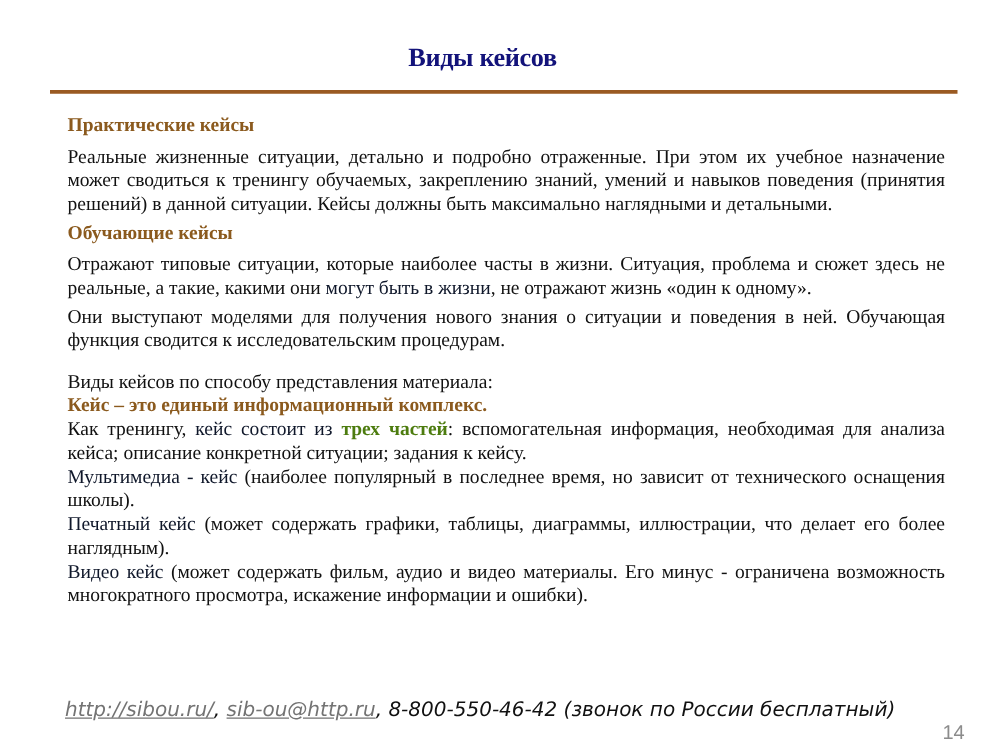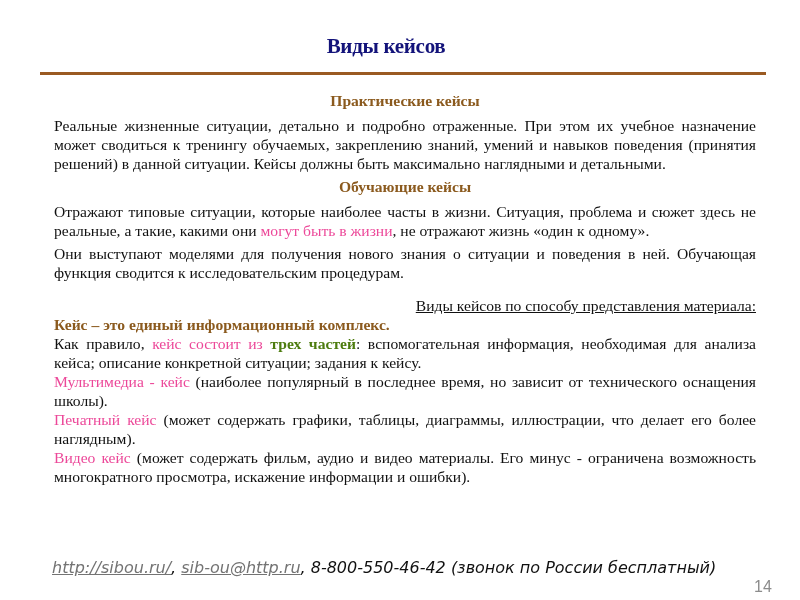--- a/index.html
+++ b/index.html
@@ -2,25 +2,25 @@
 <html><head>
   <meta charset="utf-8">
   <style>
     html, body { margin: 0; padding: 0; background: #ffffff; }
     body { width: 800px; height: 600px; position: relative; overflow: hidden;
            font-family: "Liberation Serif", "DejaVu Serif", serif; color: #111111; }
     .title { position: absolute; left: 0; top: 34px; width: 772px; text-align: center;
              font-size: 21px; font-weight: bold; color: #13137a; letter-spacing: -0.3px; }
     .rule { position: absolute; left: 40px; top: 72px; width: 726px; height: 3px; background: #9a5a22; }
     .content { position: absolute; left: 54px; top: 91px; width: 702px; font-size: 15.6px; line-height: 19px; }
-    .heading { font-weight: bold; color: #8b5a1e; font-size: 15.6px; margin: 0 0 6px 0; text-align: center; }
+    .heading { font-weight: bold; color: #8b5a1e; font-size: 15.6px; margin: 0 0 6px 0; }
     .para { text-align: justify; margin: 0 0 4px 0; }
-    .accent { color: #ec4899; }
+    .accent { color: #0f172a; }
     .accent-bold { color: #4d7c0f; font-weight: bold; }
-    .sub-title { text-align: right; text-decoration: underline; margin-top: 14px; }
+    .sub-title { text-align: left; margin-top: 14px; }
     .bold-heading { font-weight: bold; color: #8b5a1e; }
     .block { text-align: justify; }
     .footer { position: absolute; left: 52px; top: 558px; font-family: "DejaVu Sans", "Liberation Sans", sans-serif;
               font-size: 16px; font-style: italic; color: #111111; white-space: nowrap; }
     .footer a { color: #737373; text-decoration: underline; }
     .page-num { position: absolute; left: 754px; top: 578px; font-family: "Liberation Sans", sans-serif;
                 font-size: 16px; color: #8c8c8c; }
   </style>
 </head>
 <body>
@@ -38,21 +38,21 @@
     <div class="heading">Обучающие кейсы</div>
     <p class="para"><span>Отражают типовые ситуации, которые наиболее часты в жизни. Ситуация, проблема и сюжет здесь не реальные, а такие, какими они </span><span class="accent">могут быть в жизни</span><span>, не отражают жизнь «один к одному».</span></p>
   </div>
 
   <div style="margin-top:4px;">
     <p class="para">Они выступают моделями для получения нового знания о ситуации и поведения в ней. Обучающая функция сводится к исследовательским процедурам.</p>
   </div>
 
   <div class="sub-title">Виды кейсов по способу представления материала:</div>
   <div class="bold-heading">Кейс – это единый информационный комплекс.</div>
-  <div class="block"><span>Как правило, </span><span class="accent">кейс состоит из </span><span class="accent-bold">трех частей</span><span>: вспомогательная информация, необходимая для анализа кейса; описание конкретной ситуации; задания к кейсу.</span></div>
+  <div class="block"><span>Как тренингу, </span><span class="accent">кейс состоит из </span><span class="accent-bold">трех частей</span><span>: вспомогательная информация, необходимая для анализа кейса; описание конкретной ситуации; задания к кейсу.</span></div>
 
   <div class="block"><span class="accent">Мультимедиа - кейс</span><span> (наиболее популярный в последнее время, но зависит от технического оснащения школы).</span></div>
   <div class="block"><span class="accent">Печатный кейс</span><span> (может содержать графики, таблицы, диаграммы, иллюстрации, что делает его более наглядным).</span></div>
   <div class="block"><span class="accent">Видео кейс</span><span> (может содержать фильм, аудио и видео материалы. Его минус - ограничена возможность многократного просмотра,  искажение информации и ошибки).</span></div>
 </div>
 
 <div class="footer"><a>http://sibou.ru/</a><span>, </span><a>sib-ou@http.ru</a><span>, </span><span>8-800-550-46-42 (звонок по России бесплатный)</span></div>
 
 <div class="page-num">14</div>
 

